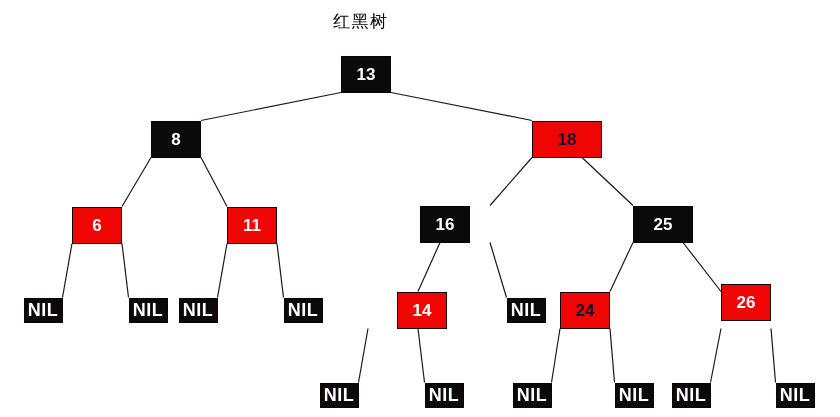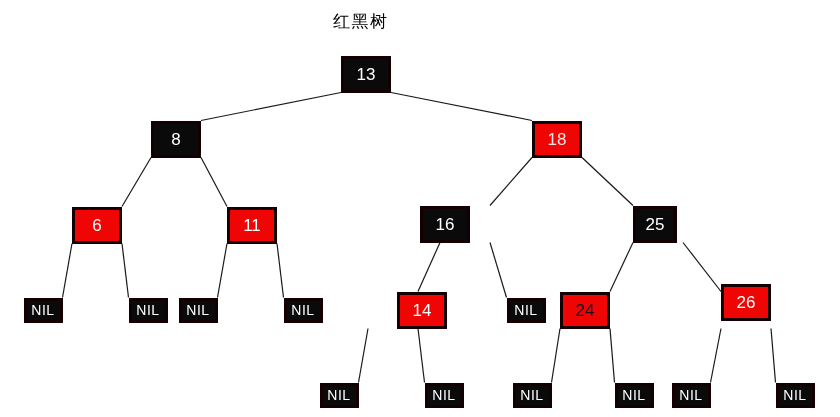--- a/index.html
+++ b/index.html
@@ -30,27 +30,27 @@
     top: 0;
     width: 840px;
     height: 417px;
   }
   .node {
     position: absolute;
     box-sizing: border-box;
     display: flex;
     align-items: center;
     justify-content: center;
-    border: 3px solid #c2410c;
-    font-weight: normal;
+    border: 1px solid #c2410c;
+    font-weight: bold;
     line-height: 1;
     user-select: none;
   }
   .node.value { font-size: 17px; }
-  .node.nil   { font-size: 14px; letter-spacing: 0.5px; }
+  .node.nil   { font-size: 18px; letter-spacing: 0.5px; }
 </style>
 </head>
 <body>
 
 <div id="canvas">
   <div class="diagram-title">红黑树</div>
   <svg id="edges" xmlns="http://www.w3.org/2000/svg" viewBox="0 0 840 417">
       <line x1="341" y1="92.5" x2="201" y2="120.5" stroke="#1a1a1a" stroke-width="1.2"></line>
       <line x1="391" y1="92.5" x2="532" y2="120.5" stroke="#1a1a1a" stroke-width="1.2"></line>
       <line x1="151" y1="157.5" x2="122" y2="206.5" stroke="#1a1a1a" stroke-width="1.2"></line>
@@ -68,25 +68,25 @@
       <line x1="368" y1="328.5" x2="358.5" y2="382.5" stroke="#1a1a1a" stroke-width="1.2"></line>
       <line x1="418" y1="328.5" x2="424.5" y2="382.5" stroke="#1a1a1a" stroke-width="1.2"></line>
       <line x1="560" y1="328.5" x2="551.5" y2="382.5" stroke="#1a1a1a" stroke-width="1.2"></line>
       <line x1="610" y1="328.5" x2="614.5" y2="382.5" stroke="#1a1a1a" stroke-width="1.2"></line>
       <line x1="721" y1="328.5" x2="710.5" y2="382.5" stroke="#1a1a1a" stroke-width="1.2"></line>
       <line x1="771" y1="328.5" x2="775.5" y2="382.5" stroke="#1a1a1a" stroke-width="1.2"></line>
     </svg>
   <div id="nodes">
       <div class="node value" style="left: 341px; top: 55.5px; width: 50px; height: 37px; background: rgb(10, 10, 10); border-color: rgb(20, 0, 0); color: rgb(255, 255, 255);">13</div>
       <div class="node value" style="left: 151px; top: 120.5px; width: 50px; height: 37px; background: rgb(10, 10, 10); border-color: rgb(20, 0, 0); color: rgb(255, 255, 255);">8</div>
-      <div class="node value" style="left: 532px; top: 120.5px; width: 50px; height: 37px; background: rgb(240, 5, 5); border-color: rgb(20, 0, 0); color: #e5e5e5;">18</div>
+      <div class="node value" style="left: 532px; top: 120.5px; width: 70px; height: 37px; background: rgb(240, 5, 5); border-color: rgb(20, 0, 0); color: #0f172a;">18</div>
       <div class="node value" style="left: 72px; top: 206.5px; width: 50px; height: 37px; background: rgb(240, 5, 5); border-color: rgb(20, 0, 0); color: rgb(255, 255, 255);">6</div>
       <div class="node value" style="left: 227px; top: 206.5px; width: 50px; height: 37px; background: rgb(240, 5, 5); border-color: rgb(20, 0, 0); color: rgb(255, 255, 255);">11</div>
       <div class="node value" style="left: 420px; top: 205.5px; width: 50px; height: 37px; background: rgb(10, 10, 10); border-color: rgb(20, 0, 0); color: rgb(255, 255, 255);">16</div>
-      <div class="node value" style="left: 633px; top: 205.5px; width: 44px; height: 37px; background: rgb(10, 10, 10); border-color: rgb(20, 0, 0); color: rgb(255, 255, 255);">25</div>
+      <div class="node value" style="left: 633px; top: 205.5px; width: 60px; height: 37px; background: rgb(10, 10, 10); border-color: rgb(20, 0, 0); color: rgb(255, 255, 255);">25</div>
       <div class="node value" style="left: 368px; top: 291.5px; width: 50px; height: 37px; background: rgb(240, 5, 5); border-color: rgb(20, 0, 0); color: rgb(255, 255, 255); margin-left: 29px;">14</div>
       <div class="node value" style="left: 560px; top: 291.5px; width: 50px; height: 37px; background: rgb(240, 5, 5); border-color: rgb(20, 0, 0); color: #0f172a;">24</div>
       <div class="node value" style="left: 721px; top: 284px; width: 50px; height: 37px; background: rgb(240, 5, 5); border-color: rgb(20, 0, 0); color: rgb(255, 255, 255);">26</div>
       <div class="node nil" style="left: 23.5px; top: 297.5px; width: 39px; height: 25px; background: rgb(10, 10, 10); border-color: rgb(20, 0, 0); color: rgb(255, 255, 255);">NIL</div>
       <div class="node nil" style="left: 128.5px; top: 297.5px; width: 39px; height: 25px; background: rgb(10, 10, 10); border-color: rgb(20, 0, 0); color: rgb(255, 255, 255);">NIL</div>
       <div class="node nil" style="left: 178.5px; top: 297.5px; width: 39px; height: 25px; background: rgb(10, 10, 10); border-color: rgb(20, 0, 0); color: rgb(255, 255, 255);">NIL</div>
       <div class="node nil" style="left: 283.5px; top: 297.5px; width: 39px; height: 25px; background: rgb(10, 10, 10); border-color: rgb(20, 0, 0); color: rgb(255, 255, 255);">NIL</div>
       <div class="node nil" style="left: 506.5px; top: 297.5px; width: 39px; height: 25px; background: rgb(10, 10, 10); border-color: rgb(20, 0, 0); color: rgb(255, 255, 255);">NIL</div>
       <div class="node nil" style="left: 319.5px; top: 382.5px; width: 39px; height: 25px; background: rgb(10, 10, 10); border-color: rgb(20, 0, 0); color: rgb(255, 255, 255);">NIL</div>
       <div class="node nil" style="left: 424.5px; top: 382.5px; width: 39px; height: 25px; background: rgb(10, 10, 10); border-color: rgb(20, 0, 0); color: rgb(255, 255, 255);">NIL</div>

